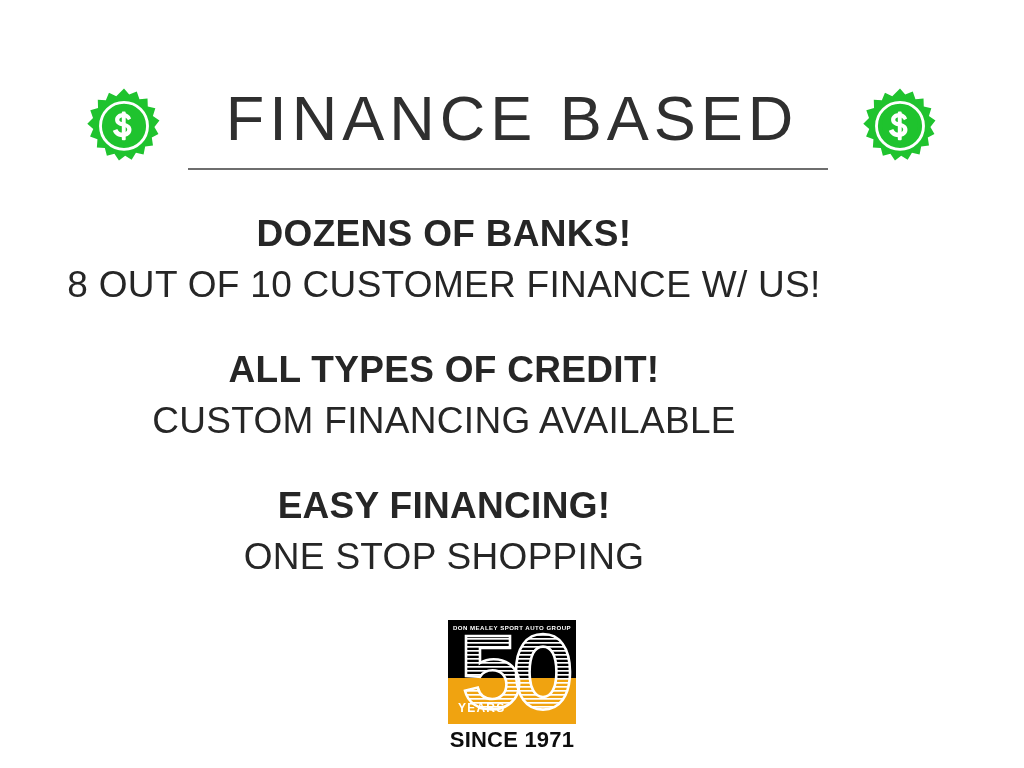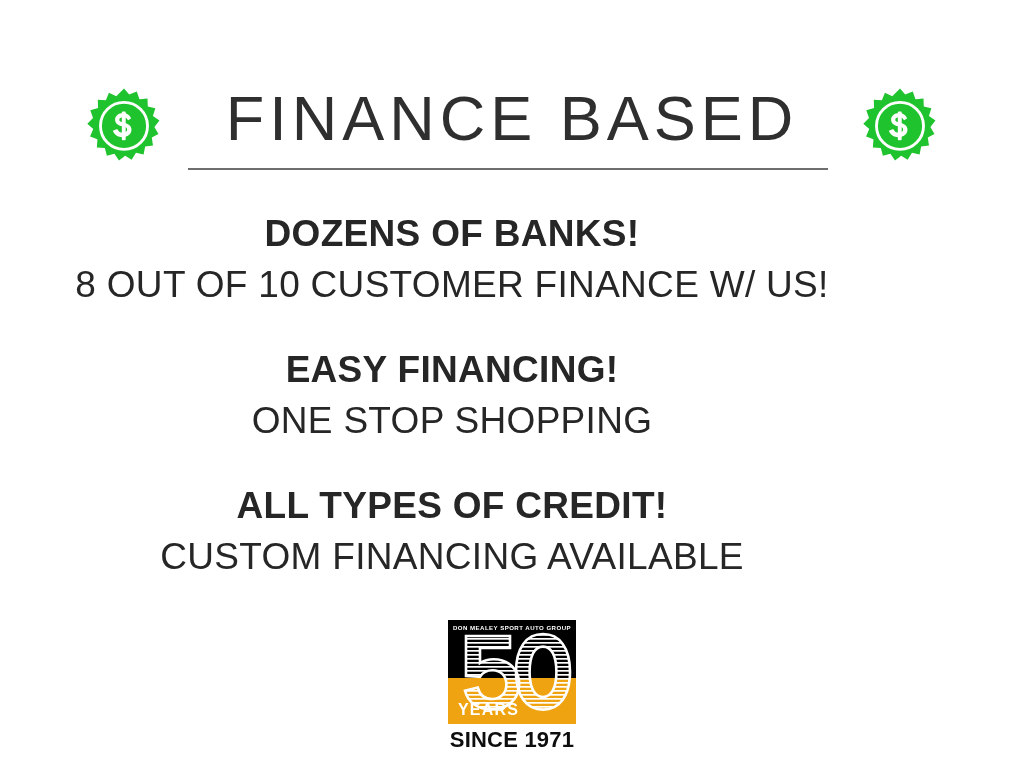--- a/index.html
+++ b/index.html
@@ -70,21 +70,20 @@
     margin-top: 16px;
   }
 
   
   .body-copy {
     position: absolute;
     top: 208px;
     left: 0;
     width: 888px;
     text-align: center;
-    padding-left: 8px;
   }
 
   .copy-block { margin: 0 0 34px 0; }
   .copy-block:last-child { margin-bottom: 0; }
 
   .line-bold {
     font-family: "Liberation Sans", sans-serif;
     font-size: 37px;
     font-weight: 700;
     color: #262626;
@@ -160,21 +159,21 @@
     width: 128px;
     height: 86px;
     z-index: 3;
   }
 
   .badge-years {
     position: absolute;
     left: 10px;
     top: 81px;
     font-family: "Liberation Sans", sans-serif;
-    font-size: 16px;
+    font-size: 12px;
     font-weight: 700;
     letter-spacing: 1.2px;
     color: #ffffff;
     z-index: 5;
   }
 
   .logo-since {
     margin-top: 3px;
     font-family: "Liberation Sans", sans-serif;
     font-size: 22px;
@@ -263,27 +262,27 @@
   </div>
 
   <div class="body-copy">
 
     <div class="copy-block">
       <div class="line-bold">DOZENS OF BANKS!</div>
       <div class="line-reg">8 OUT OF 10 CUSTOMER FINANCE W/ US!</div>
     </div>
 
     <div class="copy-block">
+      <div class="line-bold">ALL TYPES OF CREDIT!</div>
+      <div class="line-reg">CUSTOM FINANCING AVAILABLE</div>
+    </div>
+
+    <div class="copy-block">
       <div class="line-bold">EASY FINANCING!</div>
       <div class="line-reg">ONE STOP SHOPPING</div>
-    </div>
-
-    <div class="copy-block">
-      <div class="line-bold">ALL TYPES OF CREDIT!</div>
-      <div class="line-reg">CUSTOM FINANCING AVAILABLE</div>
     </div>
 
   </div>
 
   <div class="logo">
 
     <div class="logo-badge">
       <div class="badge-top"></div>
       <div class="badge-bottom"></div>
 

